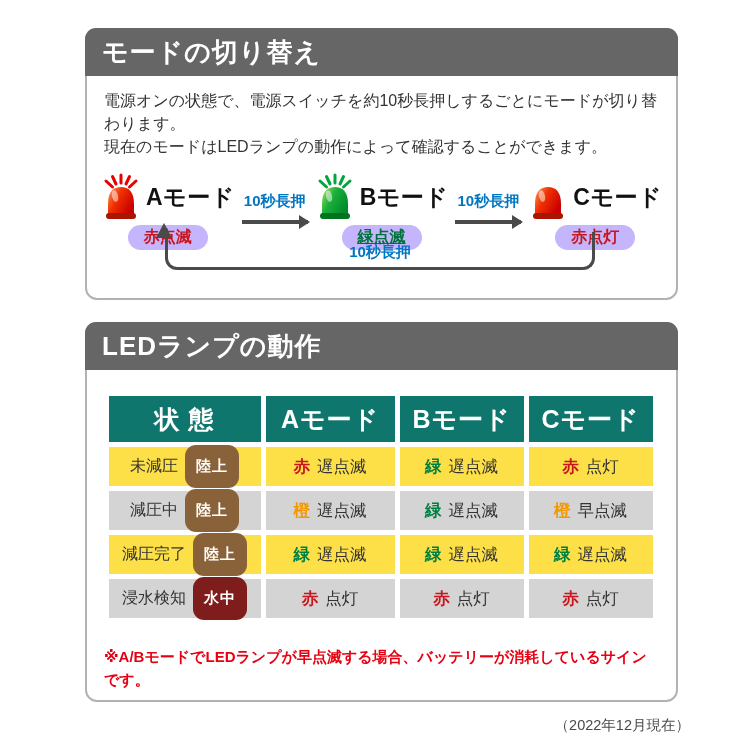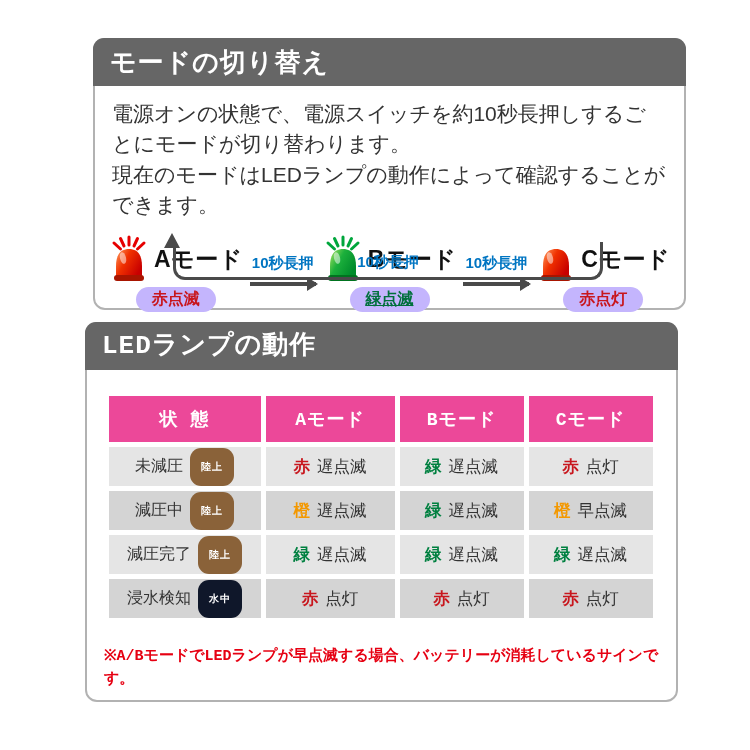--- a/index.html
+++ b/index.html
@@ -2,28 +2,28 @@
 <html><head>
 <meta charset="utf-8">
 <style>
   * { margin:0; padding:0; box-sizing:border-box; }
   html,body { width:750px; height:750px; background:#fff;
     font-family:"Liberation Sans","DejaVu Sans",sans-serif; }
   #page { position:relative; width:750px; height:750px; background:#fff; overflow:hidden; }
 
   .panel { position:absolute; left:85px; width:593px; border:2px solid #b2b2b2;
     border-radius:12px; background:#fff; }
-  #panel-mode { top:38px; height:272px;margin-left:8px; }
-  #panel-led  { top:322px; height:380px;font-family:Liberation Mono, monospace; }
+  #panel-mode { top:28px; height:272px; }
+  #panel-led  { top:322px; height:380px; }
 
   .panel-header { margin:-2px -2px 0; height:48px; background:#666666;
     border-radius:11px 11px 0 0; color:#fff; font-weight:bold; font-size:26px;
     line-height:48px; padding-left:17px; letter-spacing:1px; }
 
-  .desc { margin:13px 17px 0; font-size:21px; line-height:1.45; color:#333; }
+  .desc { margin:13px 17px 0; font-size:16px; line-height:1.45; color:#333; }
 
   
   .mode-row { display:flex; align-items:flex-start; padding:0 14px; margin-top:14px; }
   .mode-group { display:flex; flex-direction:column; align-items:center; }
   .mode-top { display:flex; align-items:center; gap:5px; }
   .mode-label { font-size:23px; font-weight:bold; color:#111; letter-spacing:0.5px; }
   .status-pill { margin-top:2px; background:#c4b5fd; border-radius:14px;
     padding:2px 16px; font-size:16px; font-weight:bold; }
   .pill-red   { color:#c8161d; }
   .pill-green { color:#00703c;text-decoration:underline; }
@@ -43,30 +43,30 @@
   .return-path::before { content:""; position:absolute; left:-12px; top:-9px;
     border-left:8.5px solid transparent; border-right:8.5px solid transparent;
     border-bottom:15px solid #4a4a4a; }
   .return-label { position:absolute; left:50%; bottom:5px; transform:translateX(-50%);
     color:#0075c2; font-size:15px; font-weight:bold; white-space:nowrap; }
 
   
   .table-wrap { margin:26px auto 0; width:546px; }
   .grid { display:grid; grid-template-columns:152px 129px 124px 124px;
     column-gap:5px; row-gap:5px; }
-  .th { background:#ec4899; color:#fff; height:46px; display:flex; align-items:center;
-    justify-content:center; font-size:18px; font-weight:bold; letter-spacing:1px; }
-  .td { background:#e5e5e5; height:39px; display:flex; align-items:center;
+  .th { background:#0f766e; color:#fff; height:46px; display:flex; align-items:center;
+    justify-content:center; font-size:25px; font-weight:bold; letter-spacing:1px; }
+  .td { background:#fde047; height:39px; display:flex; align-items:center;
     justify-content:center; font-size:16.5px; color:#333; gap:7px; }
   .row-alt { background:#d4d4d4;justify-content:center; }
   .state-name { font-size:16px; color:#333; }
-  .badge { color:#fff; font-size:10px; font-weight:bold; border-radius:11px;
+  .badge { color:#fff; font-size:15px; font-weight:bold; border-radius:11px;
     padding:12px 11px; letter-spacing:1px; white-space:nowrap; }
   .badge-land  { background:#8a6239; }
-  .badge-water { background:#0f172a; }
+  .badge-water { background:#7f1d1d; }
   .cchar { font-weight:bold; }
   .c-red{color:#c8161d} .c-green{color:#008040} .c-orange{color:#f39800}
 
   .note { margin:28px 17px 0; color:#e60012; font-size:15px; font-weight:bold;
     line-height:1.5; }
   .note .l2 { padding-left:1em; }
 
   .date-note { position:absolute; right:60px; top:716px; font-size:14.5px; color:#4a4a4a; }
 </style>
 </head>
@@ -241,13 +241,14 @@
           <span>点灯</span>
         </div>
       </div>
     </div>
 
     <div class="note">
       <div class="l1">※A/BモードでLEDランプが早点滅する場合、バッテリーが消耗しているサインです。</div>
     </div>
   </div>
 
+  <div class="date-note">（2022年12月現在）</div>
 </div>
 
 </body></html>

